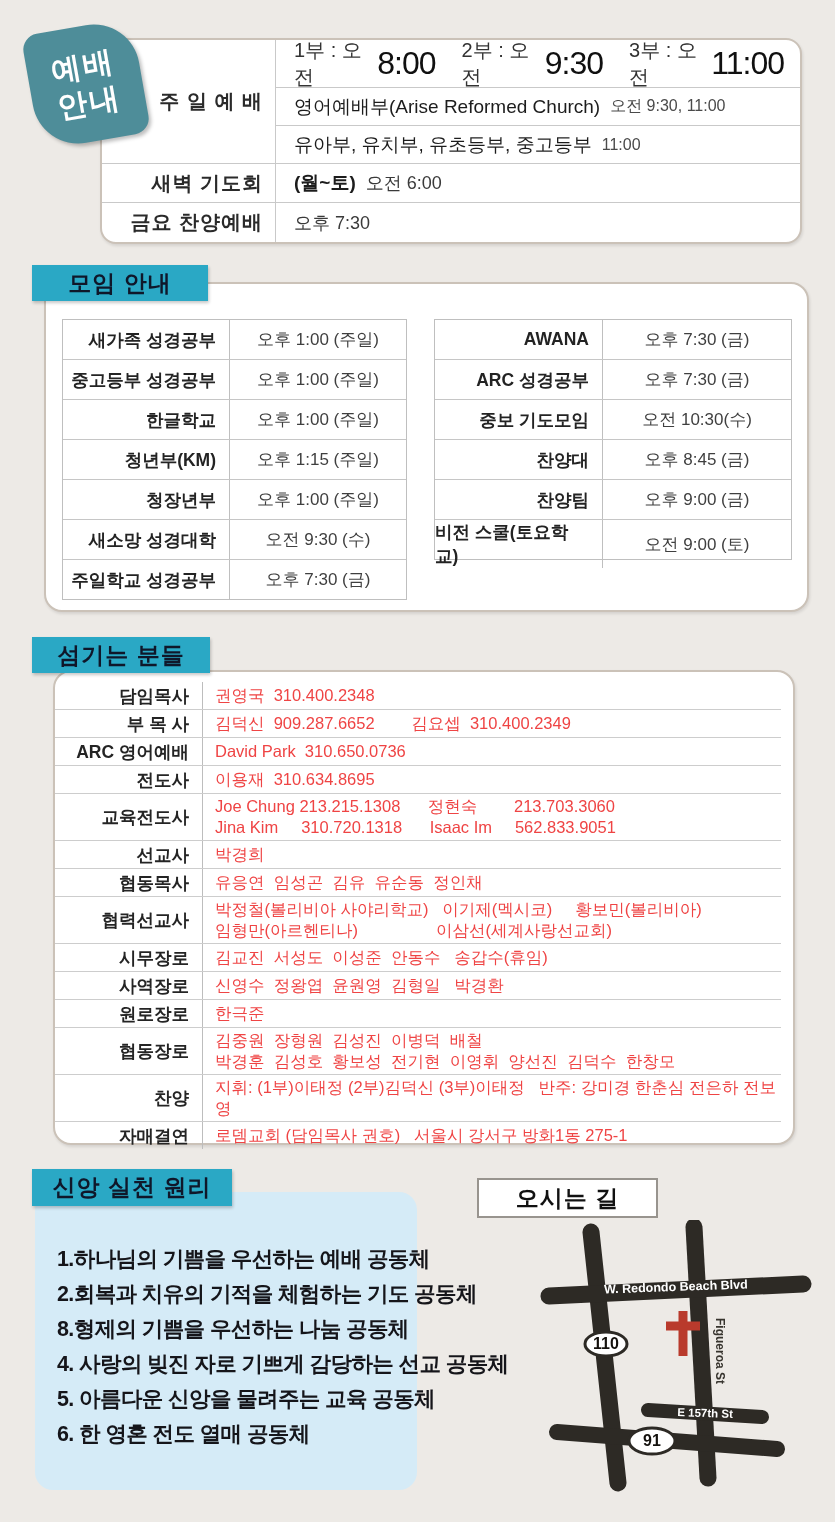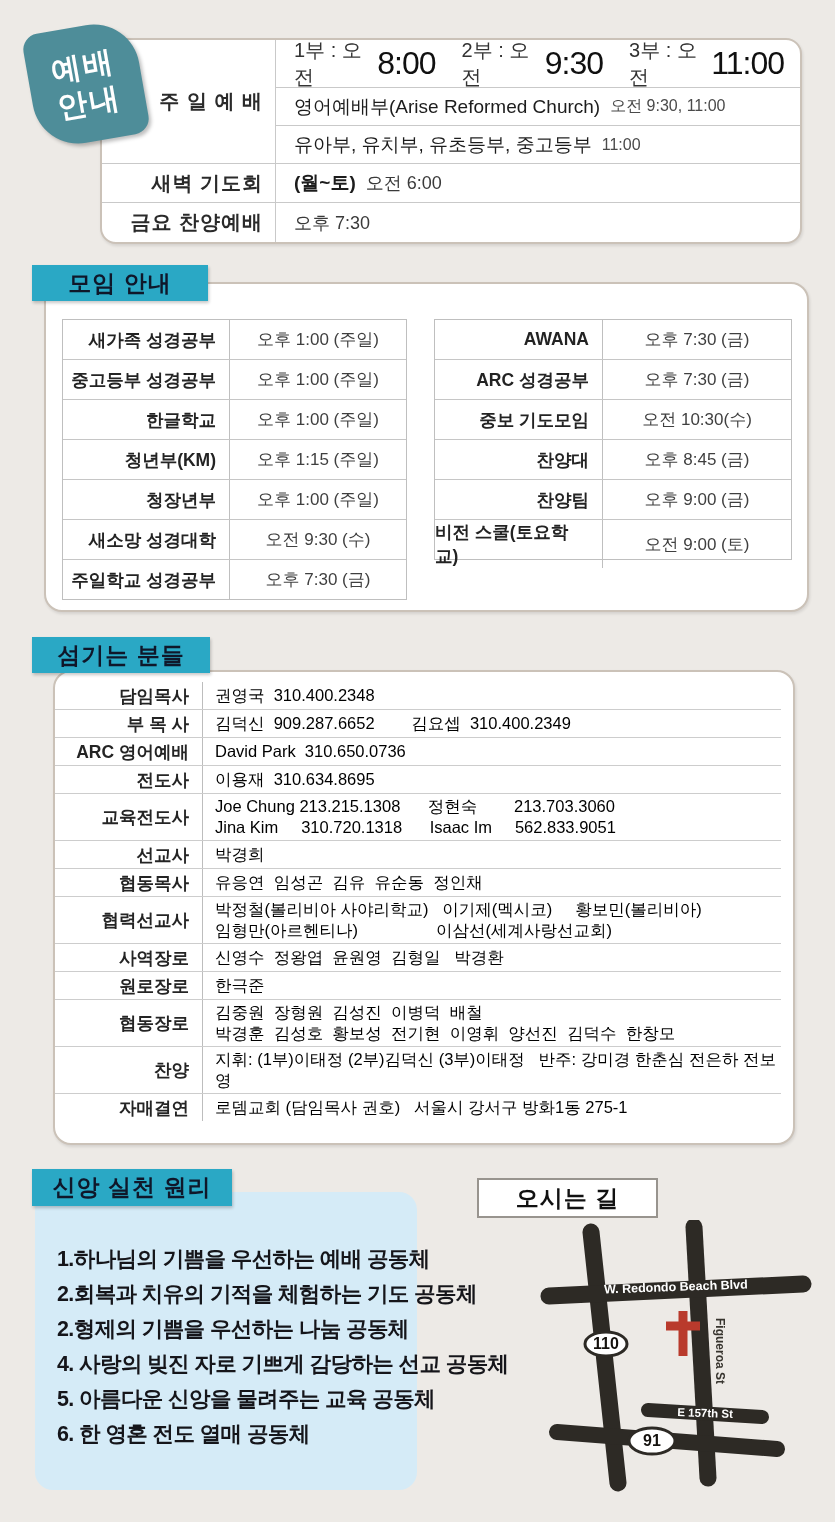--- a/index.html
+++ b/index.html
@@ -71,21 +71,21 @@
   #servants-header{left:32px;top:637px;width:178px;height:36px;}
   #servants-card{left:53px;top:670px;width:742px;height:475px;padding-top:10px;box-sizing:border-box;}
   .srow{display:grid;grid-template-columns:147px 1fr;min-height:27px;
     border-bottom:1px solid #CDCDCD;margin:0 12px 0 0;}
   .srow.dbl{min-height:45px;}
   .srow:last-child{border-bottom:none;}
   .slabel{display:flex;align-items:center;justify-content:flex-end;
     padding-right:13px;font-weight:bold;font-size:17.5px;color:#242424;}
   .scontent{border-left:1px solid #BDBDBD;display:flex;flex-direction:column;
     justify-content:center;padding:2px 0 2px 12px;}
-  .sline{font-size:16.5px;color:#000000;white-space:pre-wrap;line-height:21px;}
+  .sline{font-size:16.5px;color:#ef4444;white-space:pre-wrap;line-height:21px;}
   
   #principles-header{left:32px;top:1169px;width:200px;height:37px;}
   #principles-box{
     position:absolute;left:35px;top:1192px;width:382px;height:298px;
     background:#D5EBF7;border-radius:18px;box-sizing:border-box;
     padding:50px 8px 0 22px;
   }
   .principle{font-size:21.5px;font-weight:bold;color:#15151A;
     line-height:35px;letter-spacing:-0.6px;white-space:nowrap;}
   
@@ -252,20 +252,26 @@
       </div>
     </div>
   <div class="srow dbl">
       <div class="slabel">협력선교사</div>
       <div class="scontent">
         <div class="sline">박정철(볼리비아 사야리학교)   이기제(멕시코)     황보민(볼리비아)</div>
         <div class="sline">임형만(아르헨티나)                 이삼선(세계사랑선교회)</div>
       </div>
     </div>
   <div class="srow">
+      <div class="slabel">시무장로</div>
+      <div class="scontent">
+        <div class="sline">김교진  서성도  이성준  안동수   송갑수(휴임)</div>
+      </div>
+    </div>
+  <div class="srow">
       <div class="slabel">사역장로</div>
       <div class="scontent">
         <div class="sline">신영수  정왕엽  윤원영  김형일   박경환</div>
       </div>
     </div>
   <div class="srow">
       <div class="slabel">원로장로</div>
       <div class="scontent">
         <div class="sline">한극준</div>
       </div>
@@ -288,21 +294,21 @@
       <div class="scontent">
         <div class="sline">로뎀교회 (담임목사 권호)   서울시 강서구 방화1동 275-1</div>
       </div>
     </div>
 </div>
 
 <div class="sec-header" id="principles-header">신앙 실천 원리</div>
 <div id="principles-box">
   <div class="principle">1.하나님의 기쁨을 우선하는 예배 공동체</div>
   <div class="principle">2.회복과 치유의 기적을 체험하는 기도 공동체</div>
-  <div class="principle">2.형제의 기쁨을 우선하는 나눔 공동체</div>
+  <div class="principle">8.형제의 기쁨을 우선하는 나눔 공동체</div>
   <div class="principle">4. 사랑의 빚진 자로 기쁘게 감당하는 선교 공동체</div>
   <div class="principle">5. 아름다운 신앙을 물려주는 교육 공동체</div>
   <div class="principle">6. 한 영혼 전도 열매 공동체</div>
 </div>
 
 <div id="directions-title">오시는 길</div>
 <svg id="map" viewBox="0 0 330 300">
 
   <line class="road" x1="91" y1="12" x2="118" y2="263" stroke-width="17" stroke-linecap="round"></line>
   <line class="road" x1="194" y1="7" x2="208" y2="258" stroke-width="17" stroke-linecap="round"></line>

